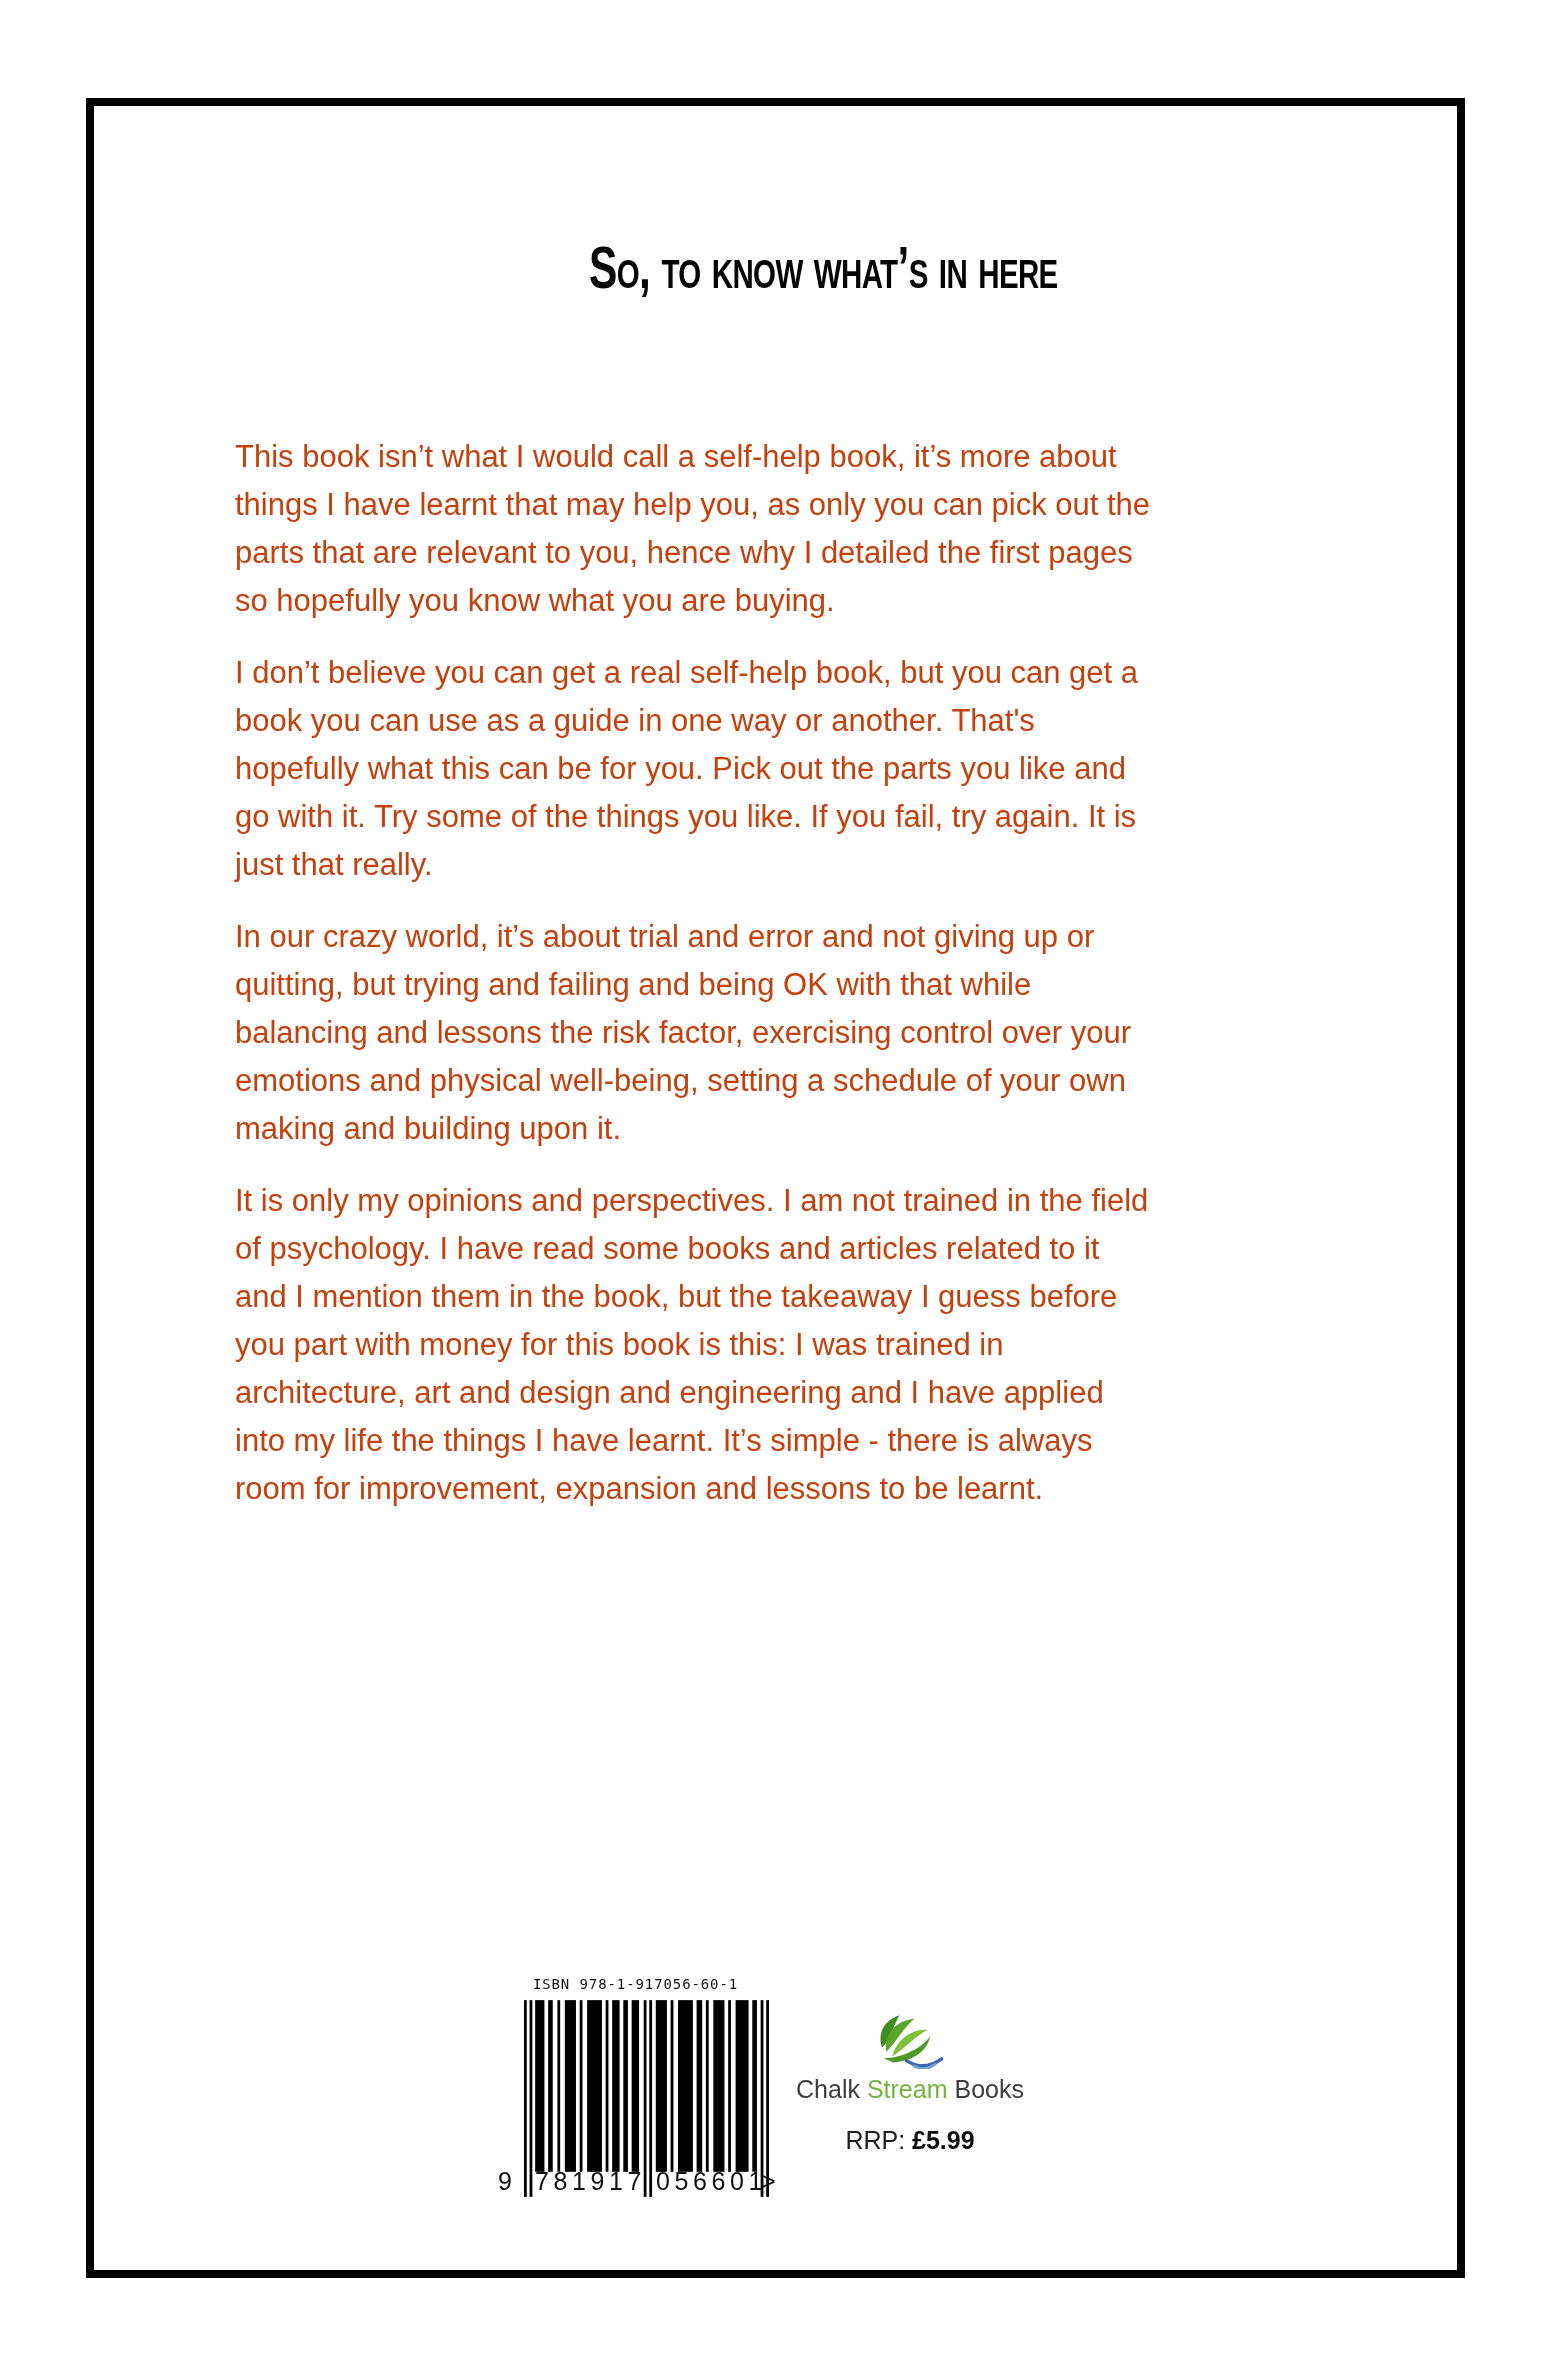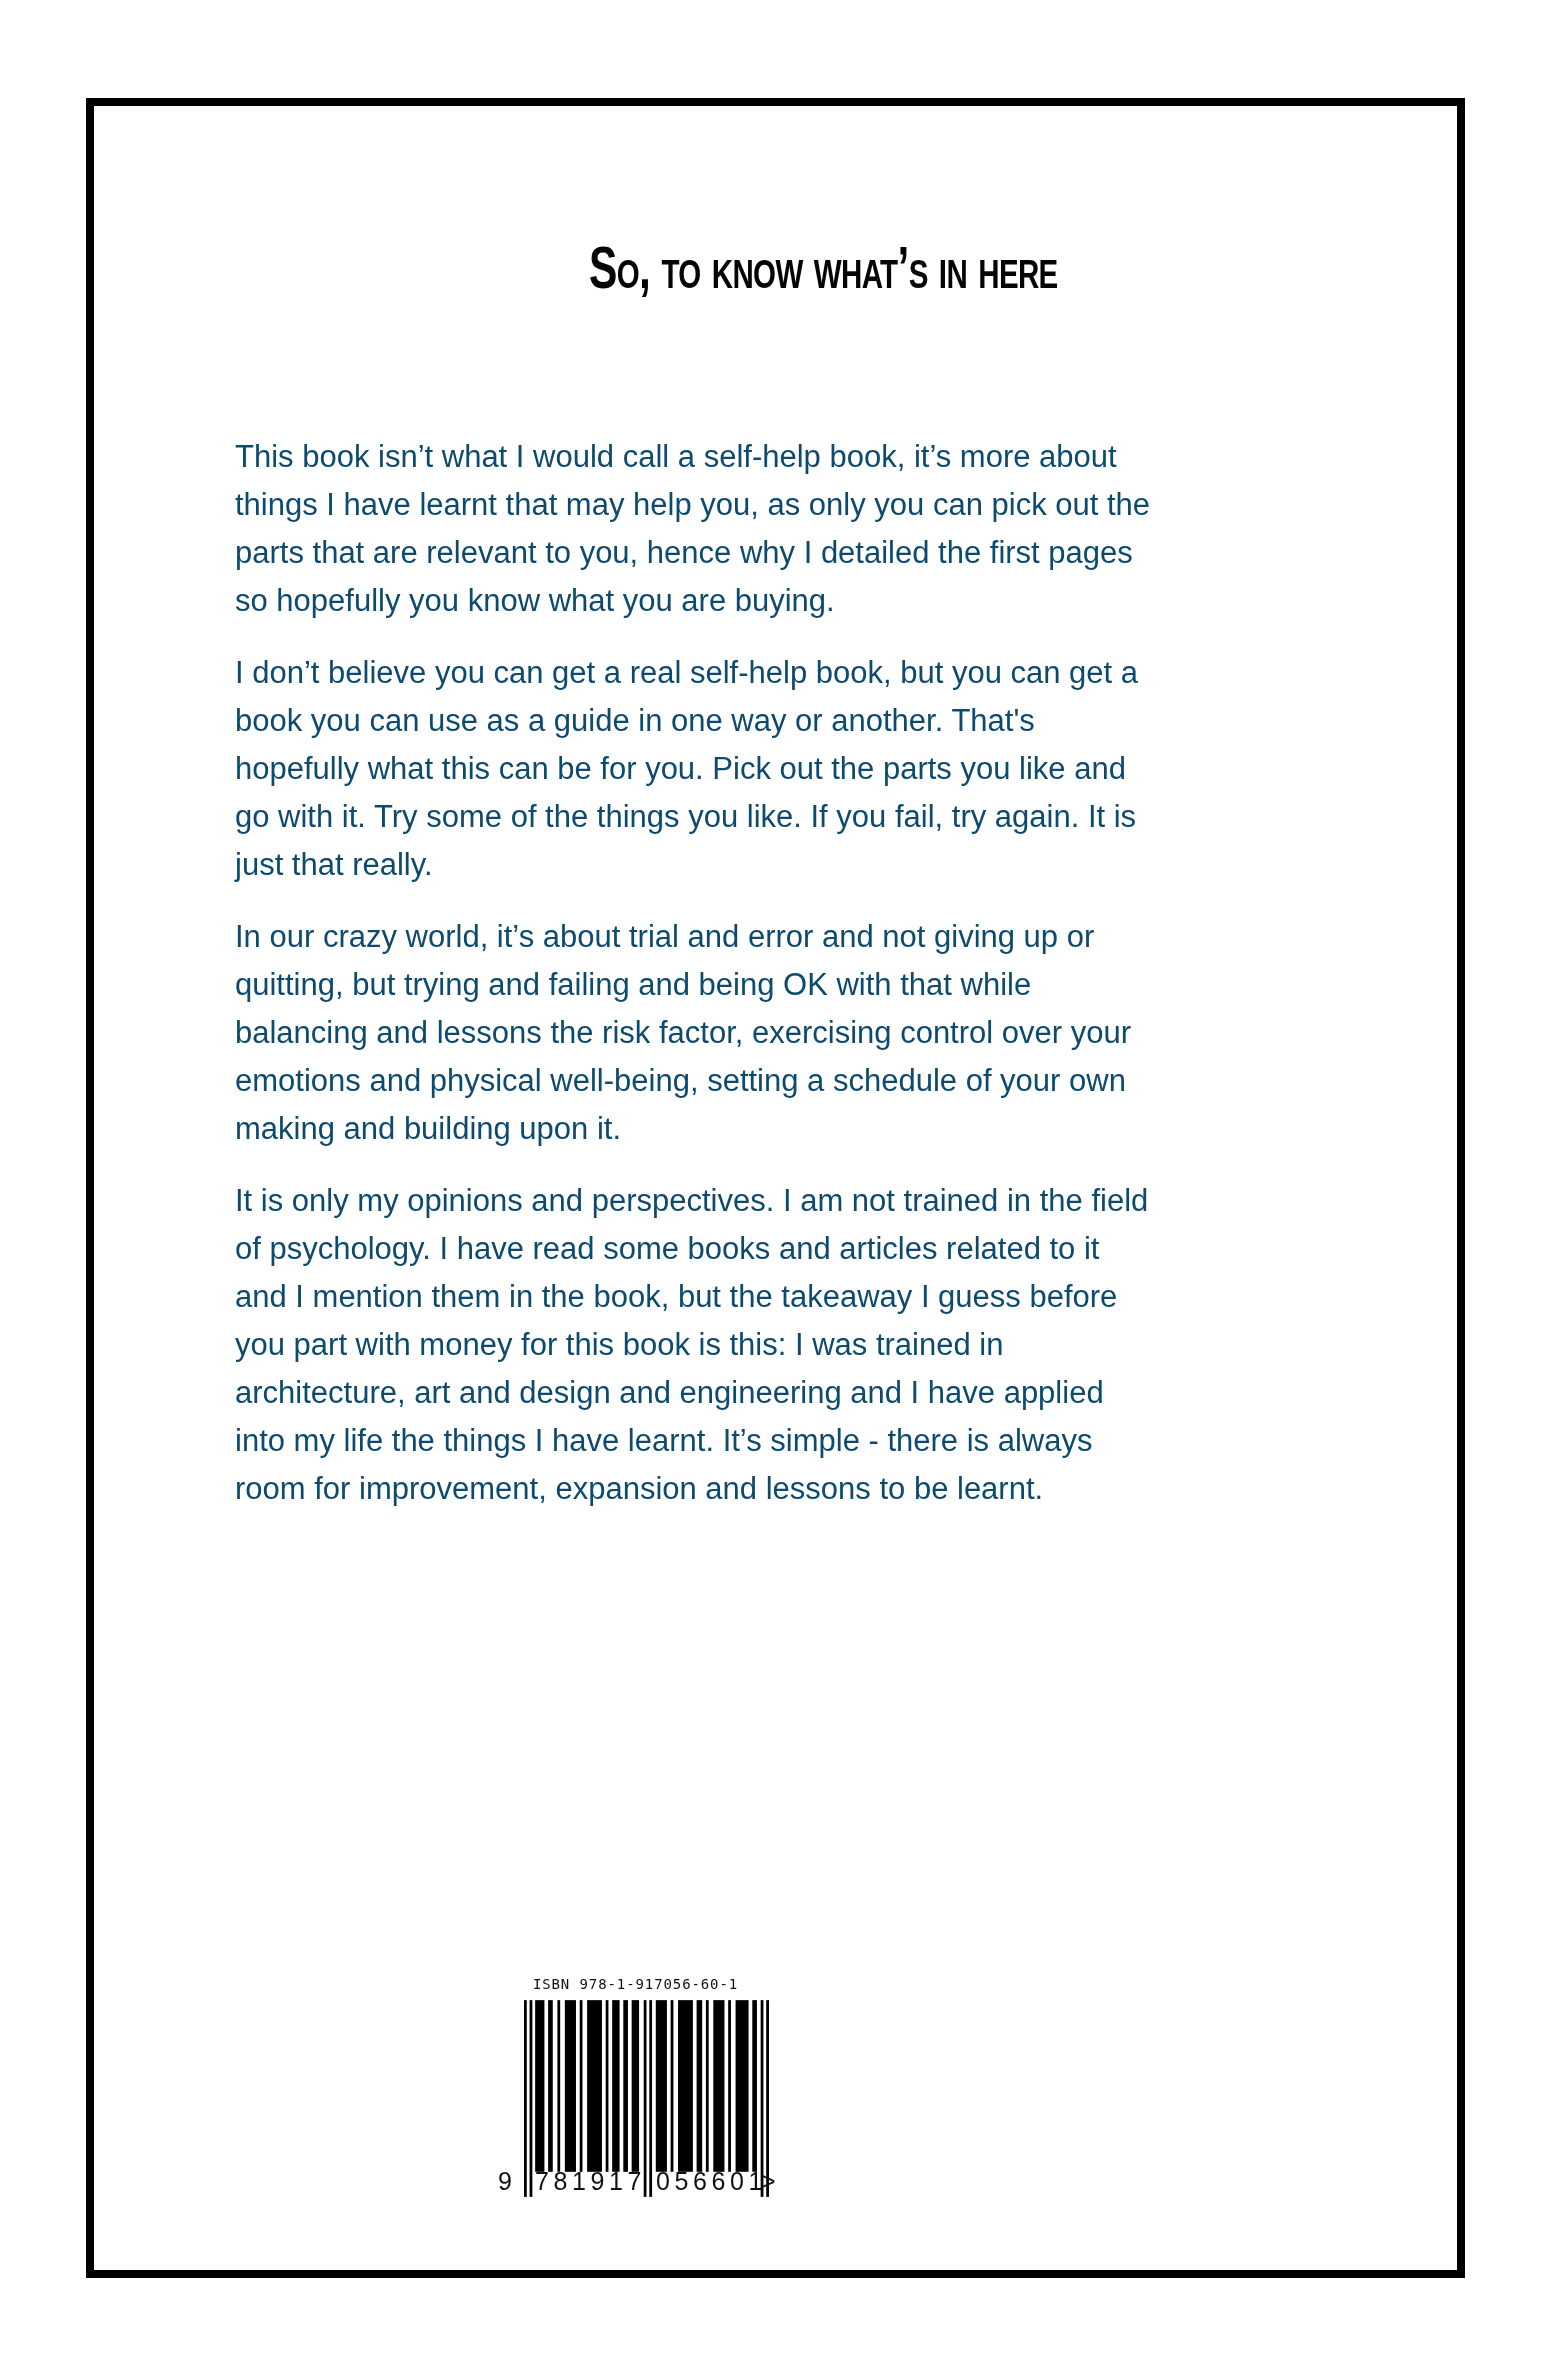--- a/index.html
+++ b/index.html
@@ -17,21 +17,21 @@
     padding-left:48px;
   }
   .title-inner{
     display:inline-block;
     font-size:59px;font-weight:bold;color:#050505;
     font-variant:small-caps;letter-spacing:-0.9px;white-space:nowrap;
     transform:scaleX(0.72);transform-origin:center;
   }
   .body-text{
     position:absolute;left:141px;top:327px;width:1159px;
-    font-size:31px;line-height:48px;color:#0c4a6e;
+    font-size:31px;line-height:48px;color:#c2410c;
   }
   .body-text p{
     margin:0 0 24px 0;white-space:pre-line;
   }
   
   .barcode{
     position:absolute;left:404px;top:1870px;width:275px;height:234px;
   }
   .isbn-label{
     font-family:"DejaVu Sans Mono",monospace;
@@ -126,16 +126,35 @@
         <rect x="246" y="0" width="5" height="185" fill="#000"></rect>
       </svg>
       <div class="barcode-digits">
         <span class="bd-lead">9</span>
         <span class="bd-g1">781917</span>
         <span class="bd-g2">056601</span>
         <span class="bd-trail">&gt;</span>
       </div>
     </div>
 
+    <div class="publisher">
+      <svg class="logo" width="70" height="57" viewBox="0 0 80 64">
+        <path d="M8,40 C2,22 12,8 28,3 C20,16 19,30 8,40 Z" fill="#3f8c1f"></path>
+        <path d="M13,45 C9,24 26,8 45,7 C32,18 24,34 13,45 Z" fill="#5aa62b"></path>
+        <path d="M20,50 C24,30 44,18 60,20 C46,27 33,42 20,50 Z" fill="#7fc13d"></path>
+        <path d="M10,52 C30,52 52,42 63,27 C60,45 41,56 20,57 Z" fill="#4c9a28"></path>
+        <path d="M36,55 Q56,68 76,53" stroke="#3a67ad" stroke-width="4" fill="none" stroke-linecap="round"></path>
+        <path d="M44,61 Q57,68 69,59" stroke="#7aa3d6" stroke-width="3" fill="none" stroke-linecap="round"></path>
+      </svg>
+      <div class="pub-name">
+        <span>Chalk</span>
+        <span class="green">Stream</span>
+        <span>Books</span>
+      </div>
+      <div class="rrp">
+        <span>RRP:</span>
+        <strong>£5.99</strong>
+      </div>
+    </div>
 
   </div>
 </div>
 
 
 </body></html>

